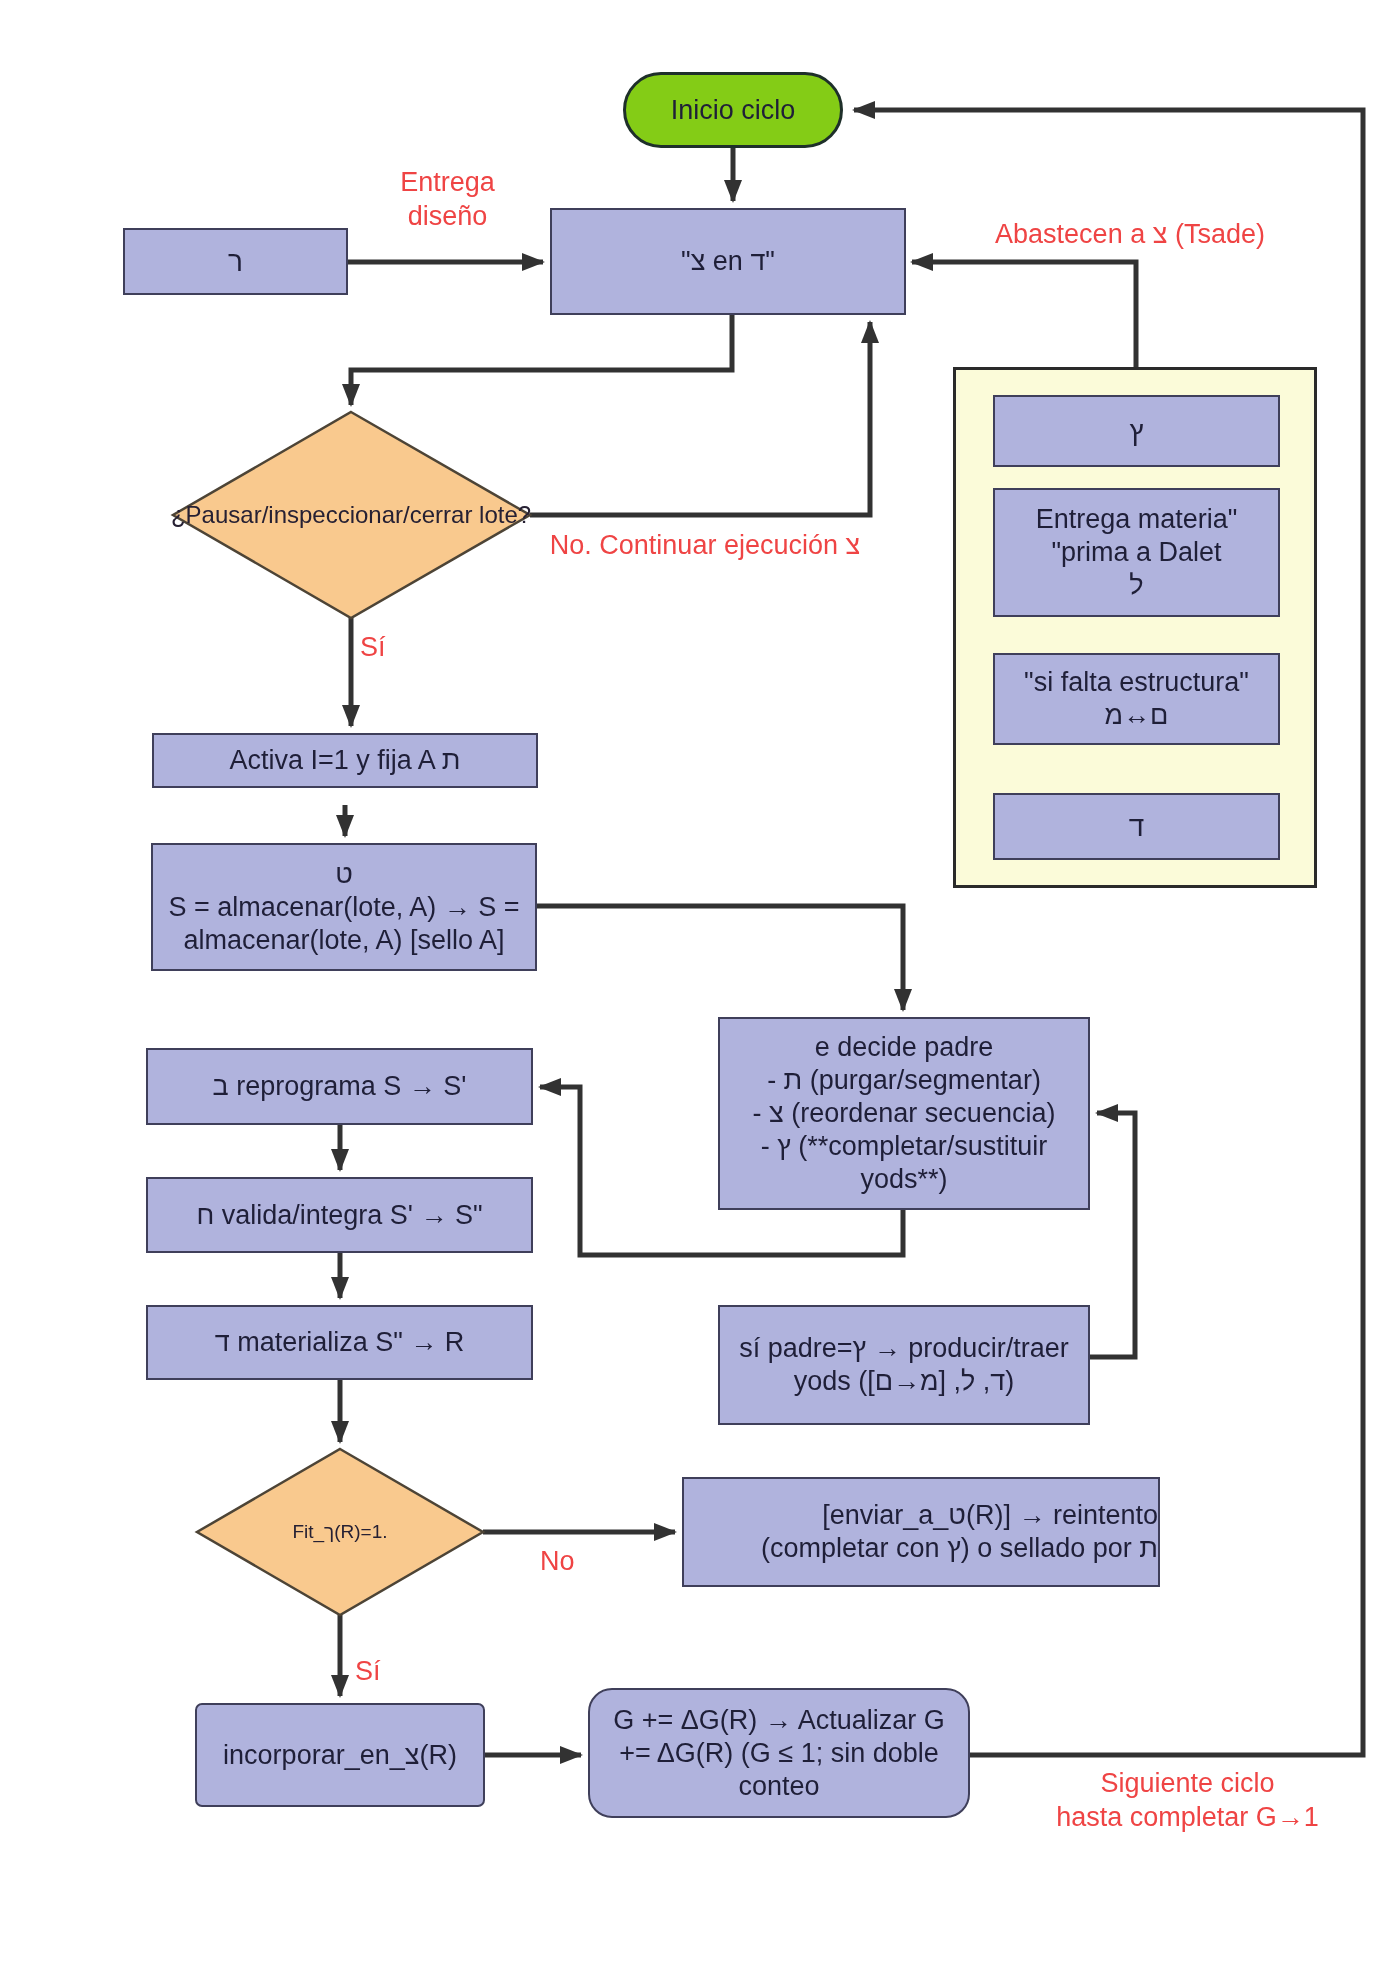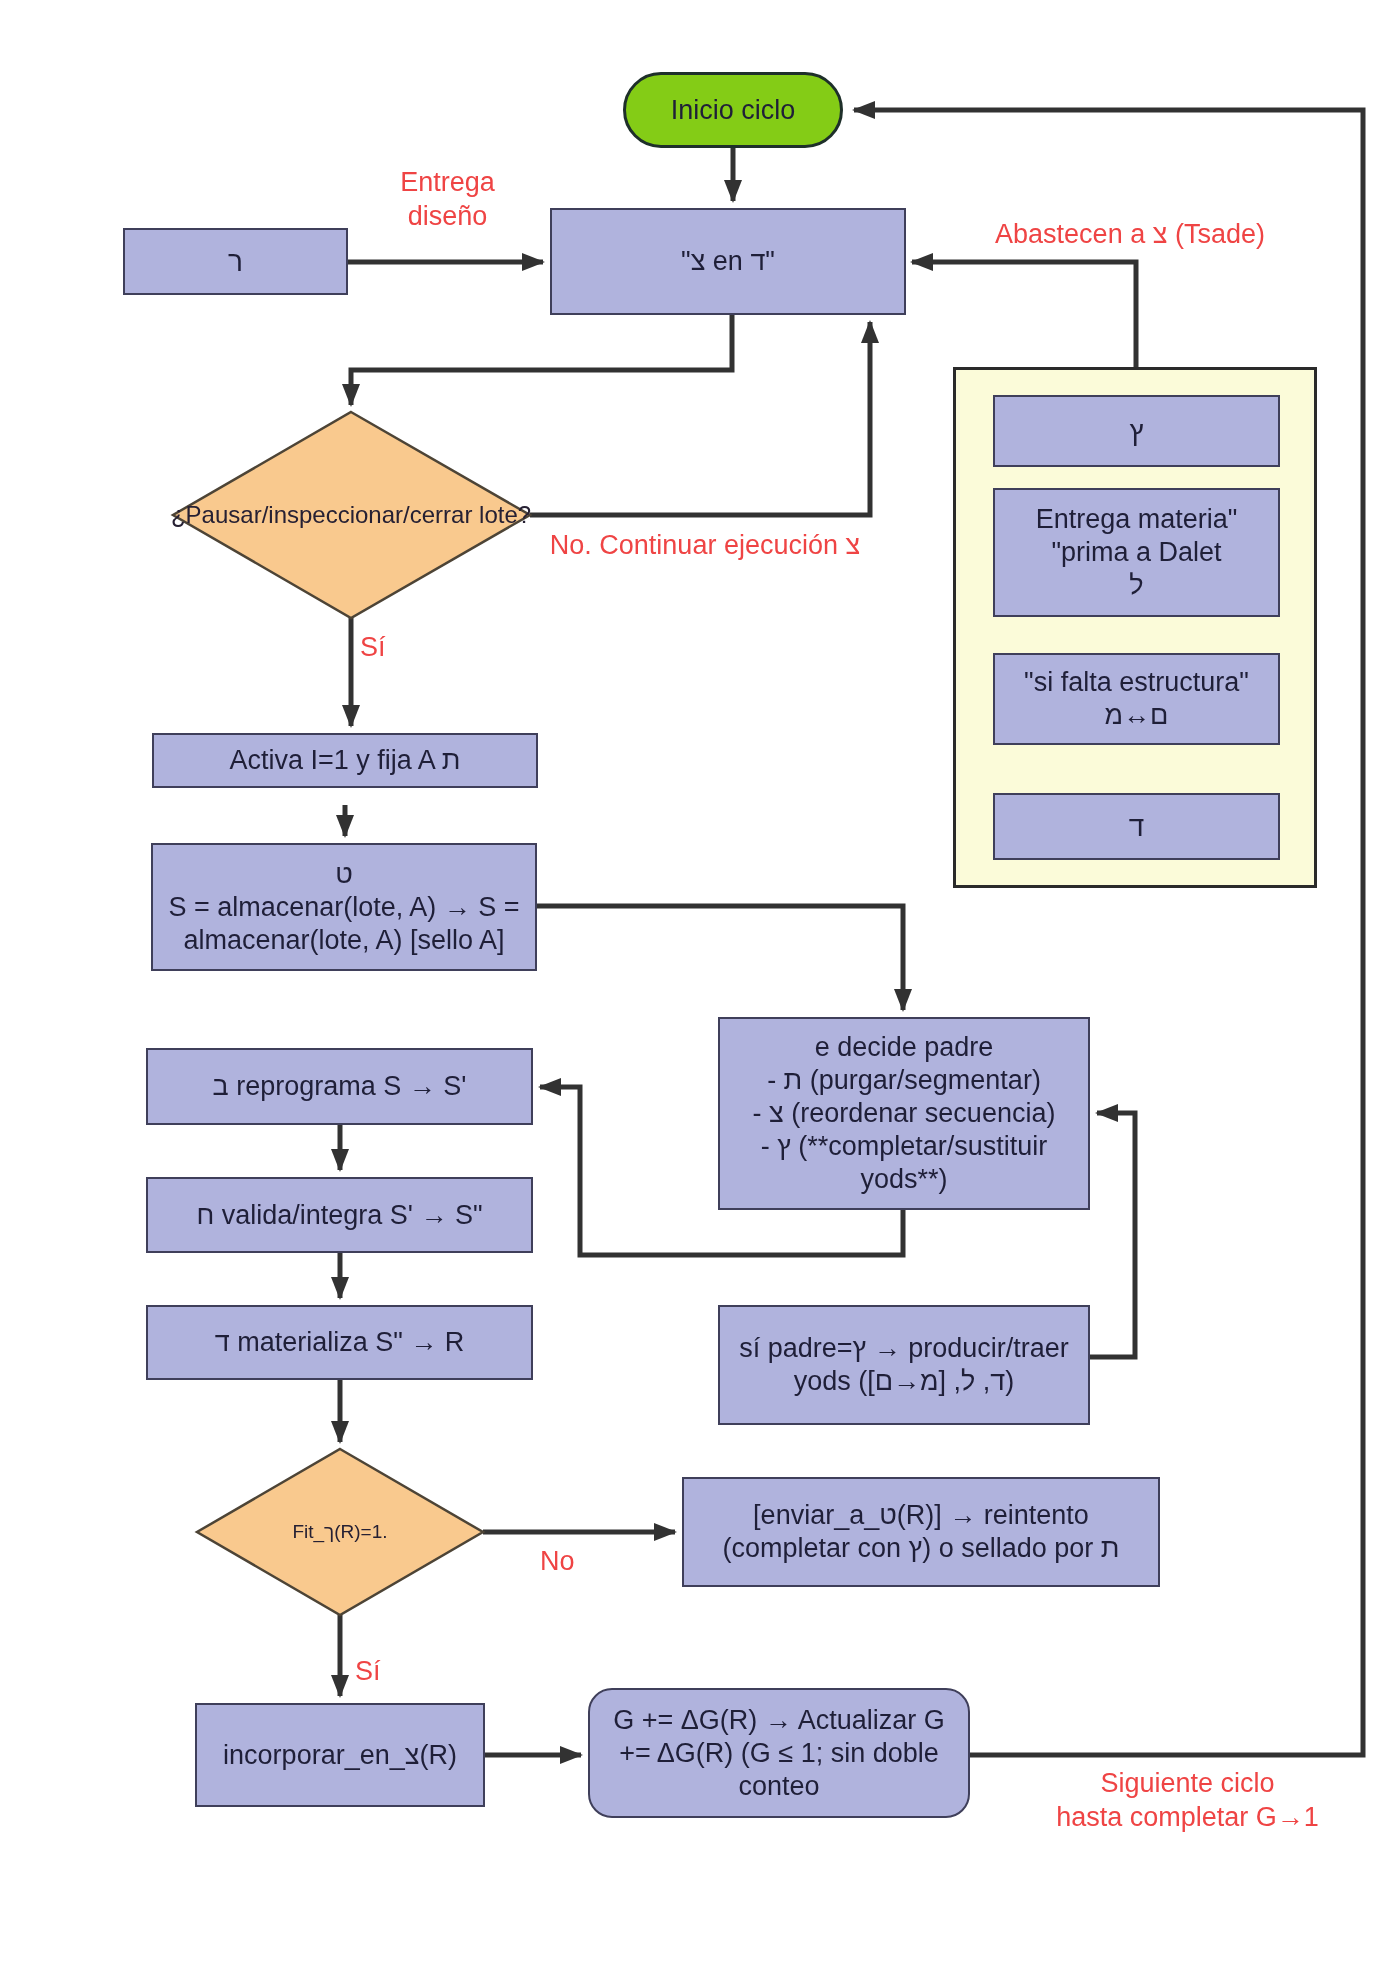--- a/index.html
+++ b/index.html
@@ -131,26 +131,26 @@
 
   <div class="node" style="left:718px;top:1305px;width:372px;height:120px;">
     <div class="ln">sí padre=ץ → producir/traer</div>
     <div class="ln">yods ([ם→מ] ,ל ,ד)</div>
   </div>
 
   <div class="dtext" style="left:220px;top:1502px;width:240px;height:60px;font-size:19px;">
     <div class="ln">Fit_ך(R)=1.</div>
   </div>
 
-  <div class="node" style="left:682px;top:1477px;width:478px;height:110px;">
+  <div class="node" style="left:682px;top:1477px;width:478px;height:110px;align-items:flex-end;">
     <div class="ln">[enviar_a_ט(R)] → reintento</div>
     <div class="ln">(completar con ץ) o sellado por ת</div>
   </div>
 
-  <div class="node" style="left:195px;top:1703px;width:290px;height:104px;">
+  <div class="node" style="left:195px;top:1703px;width:290px;height:104px;border-radius:7px;">
     <div class="ln">incorporar_en_צ(R)</div>
   </div>
 
   <div class="node" style="left:588px;top:1688px;width:382px;height:130px;border-radius:24px;">
     <div class="ln">G += ΔG(R) → Actualizar G</div>
     <div class="ln">+= ΔG(R) (G ≤ 1; sin doble</div>
     <div class="ln">conteo</div>
   </div>
 
   <div class="node" style="left:993px;top:395px;width:287px;height:72px;">

